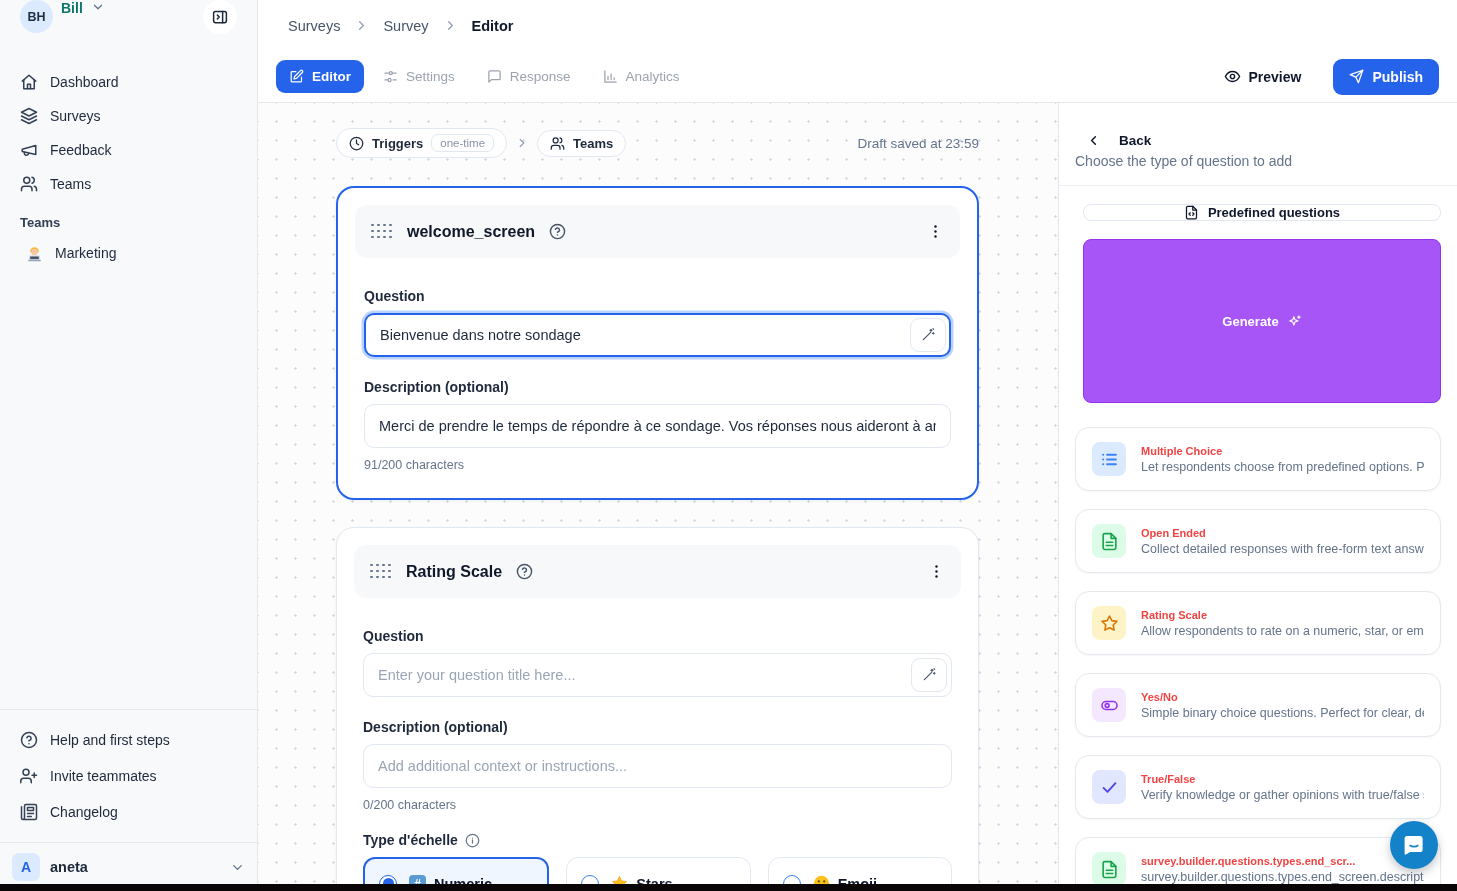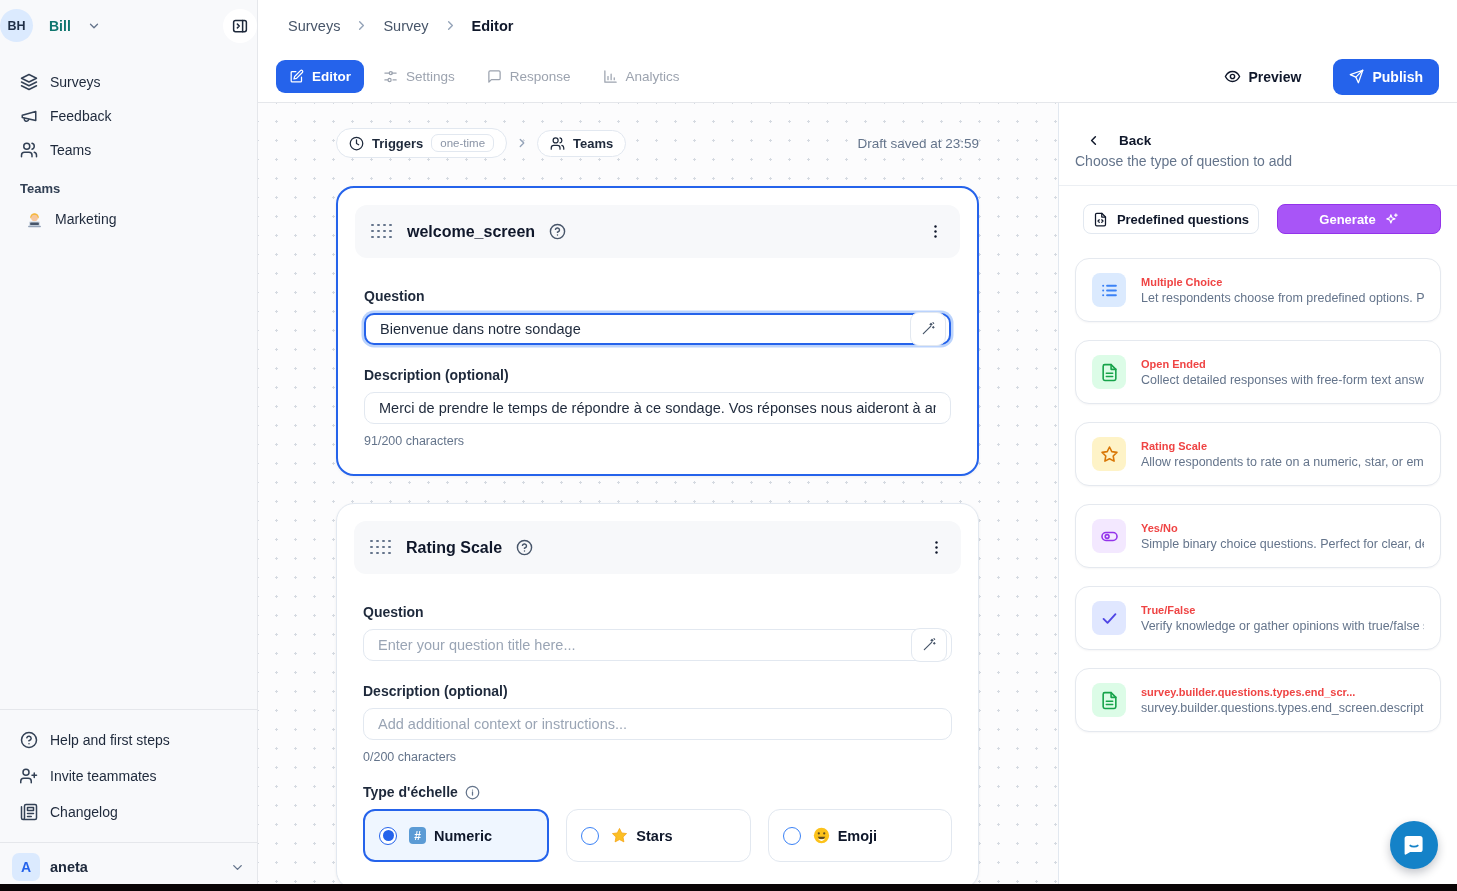--- a/index.html
+++ b/index.html
@@ -1,21 +1,21 @@
 <!DOCTYPE html>
 <html><head>
 <meta charset="utf-8">
 <style>
   * { margin:0; padding:0; box-sizing:border-box; }
   html,body { width:1457px; height:891px; overflow:hidden; font-family:"Liberation Sans", sans-serif; background:#fff; color:#1e293b; }
   .app { display:flex; width:1457px; height:891px; position:relative; }
 
   
   .sidebar { width:258px; min-width:258px; background:#f8f9fb; border-right:1px solid #e5e7eb; display:flex; flex-direction:column; }
-  .sb-top { height:51px; display:flex; align-items:center; padding:0 0; gap:16px; }
+  .sb-top { height:51px; display:flex; padding:0 20px; gap:8px; }
   .avatar { width:33px; height:33px; border-radius:50%; background:#dbeafe; color:#1f2f46; font-size:12.5px; font-weight:bold; display:flex; align-items:center; justify-content:center; }
   .sb-user-name { font-size:14px; font-weight:600; color:#0f766e; }
   .sb-top .chev { color:#64748b; display:flex; }
   .sb-collapse { margin-left:auto; width:34px; height:34px; border-radius:50%; background:#fff; border:none; display:flex; align-items:center; justify-content:center; color:#1e293b; cursor:pointer; }
   .sb-nav { padding:14px 12px 0 12px; display:flex; flex-direction:column; }
   .sb-item { display:flex; align-items:center; gap:12px; height:34px; padding:0 8px; border-radius:8px; font-size:14px; color:#1e293b; cursor:pointer; }
   .sb-item .ic { width:18px; height:18px; color:#334155; display:flex; }
   .sb-section { font-size:13px; font-weight:600; color:#334155; padding:14px 8px 6px 8px; }
   .sb-team { display:flex; align-items:center; gap:12px; height:34px; padding:0 8px 0 14px; font-size:14px; color:#1e293b; cursor:pointer; }
   .sb-spacer { flex:1; }
@@ -59,40 +59,40 @@
   .qcard.plain { border:1px solid #e2e8f0; }
   .qcard-head { margin:17px 17px 0 17px; background:#f7f8fa; border-radius:12px; height:53px; display:flex; align-items:center; padding:0 16px; gap:14px; }
   .grip { display:grid; grid-template-columns:repeat(4, 4px); grid-auto-rows:4px; gap:2px; cursor:grab; }
   .grip i { width:2.6px; height:2.6px; border-radius:50%; background:#64748b; }
   .qcard-title { font-size:16px; font-weight:700; color:#0f172a; }
   .qcard-help { color:#475569; display:flex; cursor:pointer; }
   .kebab { margin-left:auto; background:none; border:none; color:#0f172a; cursor:pointer; display:flex; }
   .qcard-body { padding:20px 26px 26px 26px; }
   .field-label { font-size:14px; font-weight:600; color:#1e293b; margin:10px 0 9px 0; display:flex; align-items:center; gap:7px; }
   .input-wrap { position:relative; }
-  .text-input { width:100%; height:32px; border:1px solid #e2e8f0; border-radius:10px; padding:0 52px 0 14px; font-size:14.5px; color:#1e293b; font-family:"Liberation Sans", sans-serif; background:#fff; outline:none; white-space:nowrap; overflow:hidden; text-overflow:clip; }
+  .text-input { width:100%; height:44px; border:1px solid #e2e8f0; border-radius:10px; padding:0 52px 0 14px; font-size:14.5px; color:#1e293b; font-family:"Liberation Sans", sans-serif; background:#fff; outline:none; white-space:nowrap; overflow:hidden; text-overflow:clip; }
   .text-input::placeholder { color:#9aa5b5; }
   .text-input.focused { border:2px solid #2563eb; box-shadow:0 0 0 2.5px rgba(59,130,246,.35); }
   .wand-btn { position:absolute; right:5px; top:50%; transform:translateY(-50%); width:36px; height:34px; background:#fff; border:1px solid #e2e8f0; border-radius:9px; color:#475569; display:flex; align-items:center; justify-content:center; cursor:pointer; }
   .char-count { font-size:12.5px; color:#64748b; margin-top:10px; }
   .scale-row { display:flex; gap:17px; margin-top:4px; }
   .scale-opt { flex:1; height:53px; border:1px solid #e2e8f0; border-radius:12px; background:#fff; display:flex; align-items:center; gap:12px; padding:0 14px; cursor:pointer; }
   .scale-opt.selected { border:2px solid #2563eb; background:#eff6ff; }
   .radio { width:18px; height:18px; border-radius:50%; border:1.6px solid #3b82f6; background:#fff; position:relative; flex:none; }
   .radio.on { border-color:#2563eb; }
   .radio.on::after { content:""; position:absolute; inset:2.5px; border-radius:50%; background:#2563eb; }
   .opt-label { font-size:14.5px; font-weight:600; color:#0f172a; display:flex; align-items:center; gap:8px; }
   .hash-key { width:17px; height:17px; border-radius:4px; background:#5b9bd5; color:#fff; font-size:12px; font-weight:bold; display:flex; align-items:center; justify-content:center; }
 
   
   .panel { width:398px; min-width:398px; background:#fff; display:flex; flex-direction:column; overflow:hidden; }
   .panel-back { display:flex; align-items:center; gap:18px; padding:30px 16px 0 27px; font-size:13.5px; font-weight:600; color:#0f172a; cursor:pointer; }
   .panel-title { font-size:19px; font-weight:700; color:#0f172a; padding:26px 16px 0 16px; }
   .panel-subtitle { font-size:14px; color:#64748b; padding:5px 16px 16px 16px; border-bottom:1px solid #eceff3; }
-  .panel-actions { display:flex; gap:18px; padding:18px 16px 14px 24px; }
+  .panel-actions { display:flex; gap:18px; padding:18px 16px 14px 24px;flex-direction:column; }
   .predef-btn { flex:1; display:flex; align-items:center; justify-content:center; gap:9px; height:30px; background:#fff; border:1px solid #e2e8f0; border-radius:8px; font-size:13px; font-weight:600; color:#0f172a; cursor:pointer; }
   .generate-btn { flex:0 0 164px; display:flex; align-items:center; justify-content:center; gap:8px; height:30px; background:#a855f7; border:1.5px solid #9333ea; border-radius:8px; font-size:13px; font-weight:600; color:#fff; cursor:pointer; }
   .type-list { padding:10px 16px 0 16px; display:flex; flex-direction:column; gap:18px; }
   .type-card { display:flex; align-items:center; gap:15px; height:64px; border:1px solid #e5e9ef; border-radius:14px; padding:0 16px; background:#fff; cursor:pointer; box-shadow:0 1px 2px rgba(15,23,42,.04); }
   .type-ic { width:34px; height:34px; border-radius:8px; display:flex; align-items:center; justify-content:center; flex:none; }
   .type-txt { min-width:0; }
   .type-title { font-size:11px; font-weight:700; color:#ef4444; white-space:nowrap; overflow:hidden; }
   .type-desc { font-size:12.5px; color:#64748b; margin-top:3px; white-space:nowrap; overflow:hidden; }
   .ic-blue { background:#dbeafe; color:#3b82f6; }
   .ic-green { background:#dcfce7; color:#16a34a; }
@@ -123,20 +123,30 @@
           <svg width="18" height="18" viewBox="0 0 24 24" fill="none" stroke="currentColor" stroke-width="2" stroke-linecap="round" stroke-linejoin="round">
               <rect x="3.5" y="4.5" width="17" height="15" rx="2.5"></rect>
               <line x1="15.5" y1="4.5" x2="15.5" y2="19.5"></line>
               <polyline points="8.5 9.5 11 12 8.5 14.5"></polyline>
             </svg>
         </span>
       </button>
     </div>
 
     <nav class="sb-nav">
+      <div class="sb-item">
+        <span class="ic">
+            <svg width="18" height="18" viewBox="0 0 24 24" fill="none" stroke="currentColor" stroke-width="2" stroke-linecap="round" stroke-linejoin="round">
+              <path d="M3 10.8 12 3l9 7.8"></path>
+              <path d="M5 9.3V21h14V9.3"></path>
+              <path d="M10 21v-6h4v6"></path>
+            </svg>
+          </span>
+        <span>Dashboard</span>
+      </div>
       <div class="sb-item">
         <span class="ic">
             <svg width="18" height="18" viewBox="0 0 24 24" fill="none" stroke="currentColor" stroke-width="2" stroke-linecap="round" stroke-linejoin="round">
               <path d="m12 2 10 5-10 5L2 7Z"></path>
               <path d="m2 12 10 5 10-5"></path>
               <path d="m2 17 10 5 10-5"></path>
             </svg>
           </span>
         <span>Surveys</span>
       </div>

